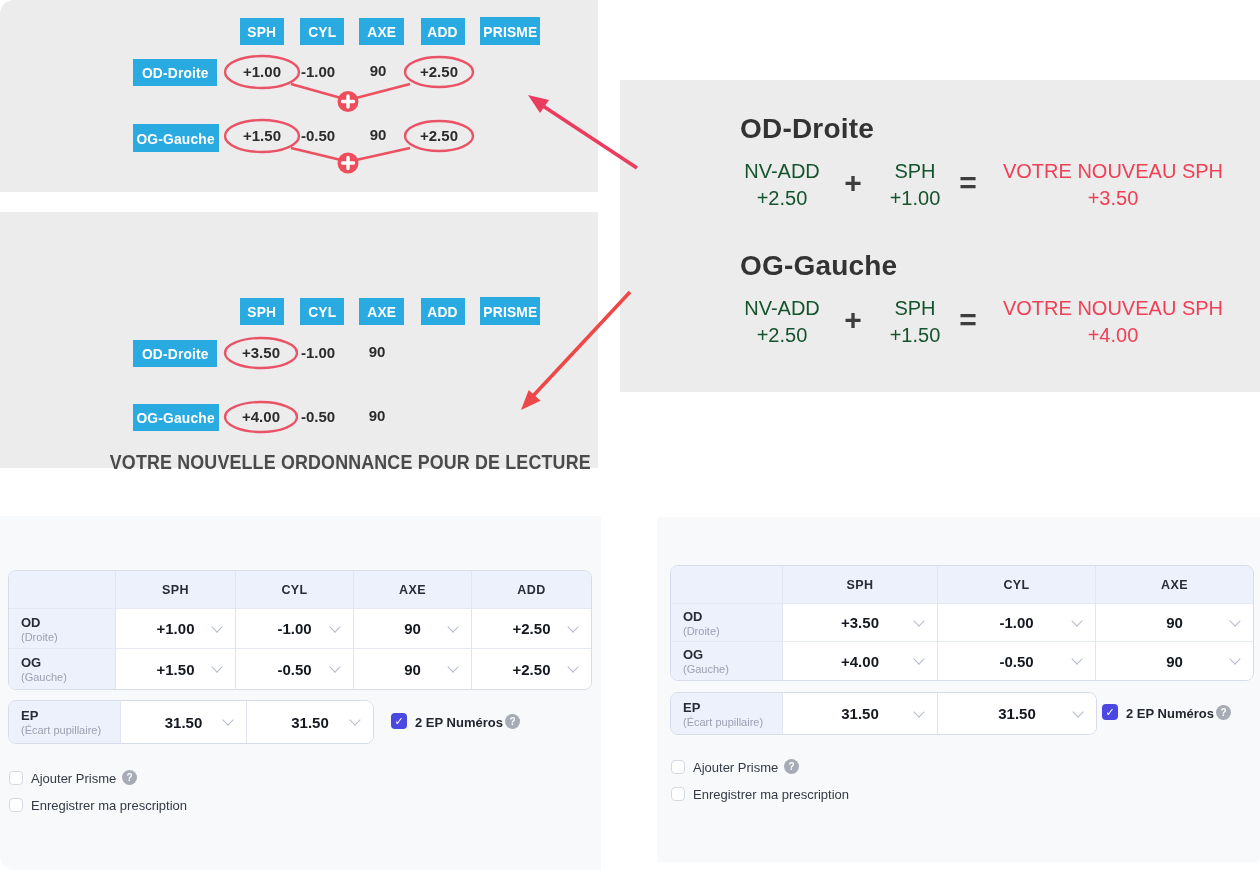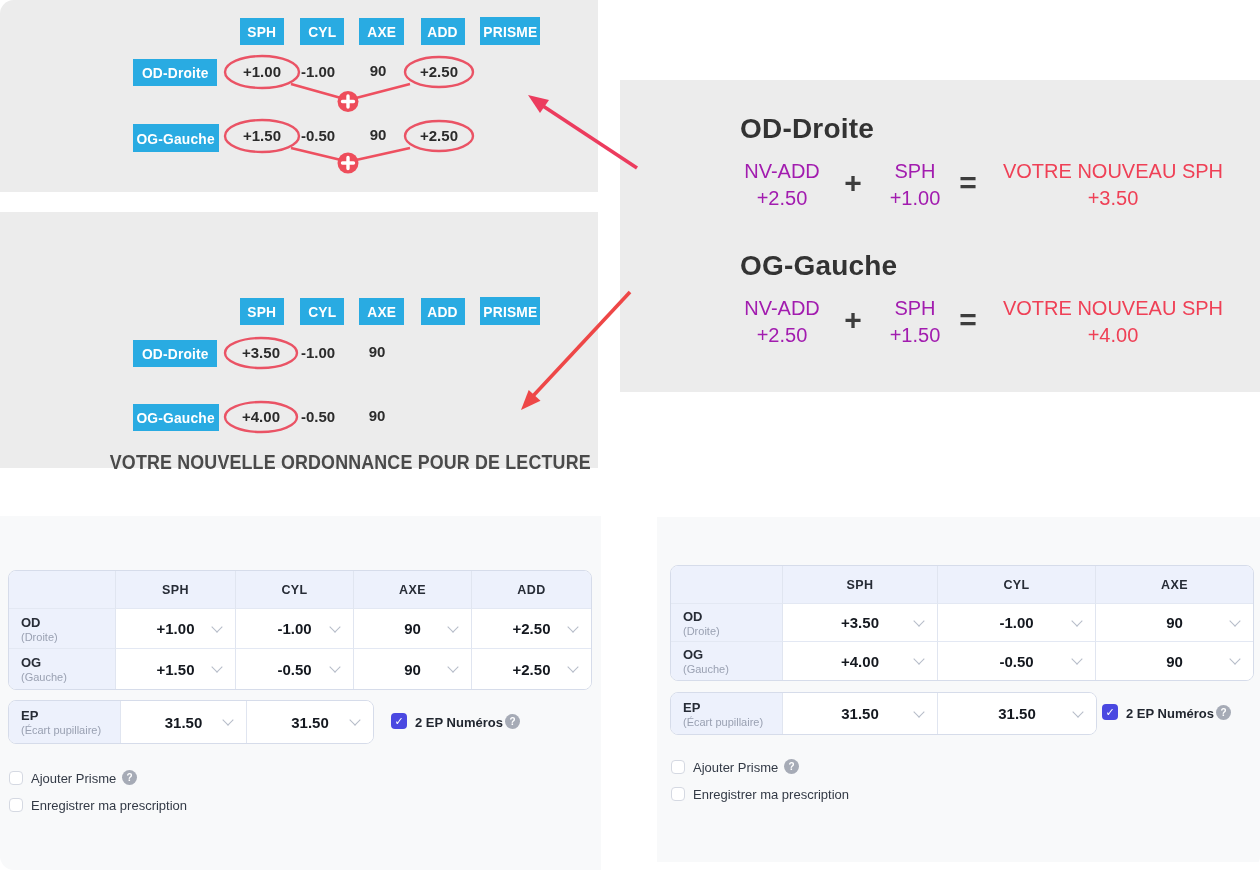--- a/index.html
+++ b/index.html
@@ -21,21 +21,21 @@
           color:#2b2b2b; line-height:18px; }
 
   .gtitle { position:absolute; left:70px; top:238px; width:530px; text-align:center;
             font-size:21px; font-weight:bold; color:#4a4a4a; transform:scaleX(.85);
             letter-spacing:.2px; white-space:nowrap; }
 
   
   .f-sec { position:absolute; left:120px; width:505px; }
   .f-head { font-size:28px; font-weight:bold; color:#333; letter-spacing:.2px; }
   .f-row { display:flex; align-items:center; margin-top:13px; }
-  .f-stack { text-align:center; font-size:20px; color:#a21caf; line-height:27px; }
+  .f-stack { text-align:center; font-size:20px; color:#14532d; line-height:27px; }
   .f-op { font-size:30px; font-weight:bold; color:#3d3d3d; text-align:center; padding-bottom:4px; }
   .f-stack.red { color:#ef4056; }
   .w84{width:84px}.w58{width:58px}.w66{width:66px}.w40{width:40px}.w250{width:250px}
 
   
   .card { position:absolute; background:#f8f9fa; }
   #card-left  { left:0;   top:516px; width:601px; height:354px; }
   #card-right { left:657px; top:517px; width:603px; height:345px; }
 
   .rx-table { position:absolute; display:grid; background:#fff; border:1px solid #d6dcea;

